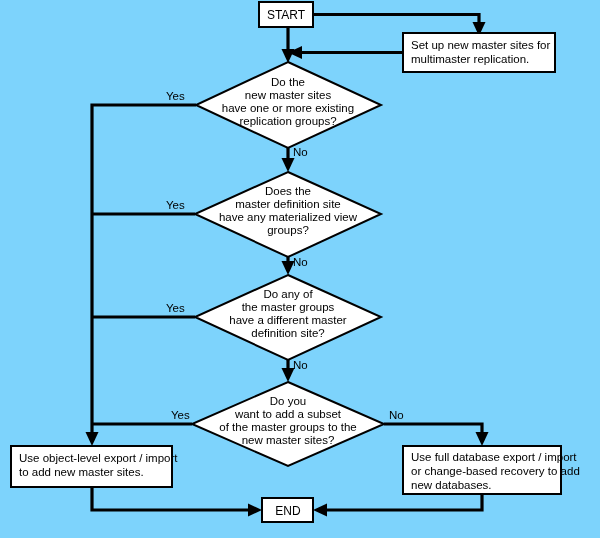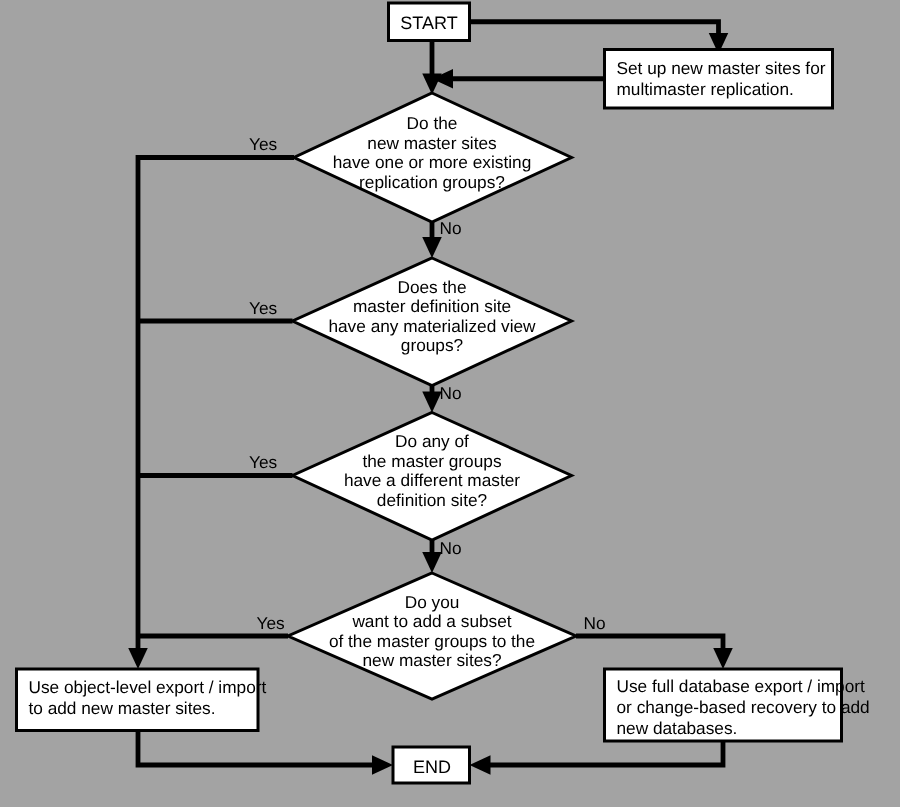--- a/index.html
+++ b/index.html
@@ -10,21 +10,21 @@
   body {
     width: 600px;
     height: 538px;
     font-family: "Liberation Sans", sans-serif;
     overflow: hidden;
   }
   #flowchart-root {
     position: relative;
     width: 600px;
     height: 538px;
-    background: #a3a3a3;
+    background: #7dd3fc;
   }
   svg#flow-svg {
     display: block;
     width: 600px;
     height: 538px;
   }
   .node-box {
     fill: #ffffff;
     stroke: #000000;
     stroke-width: 2;

